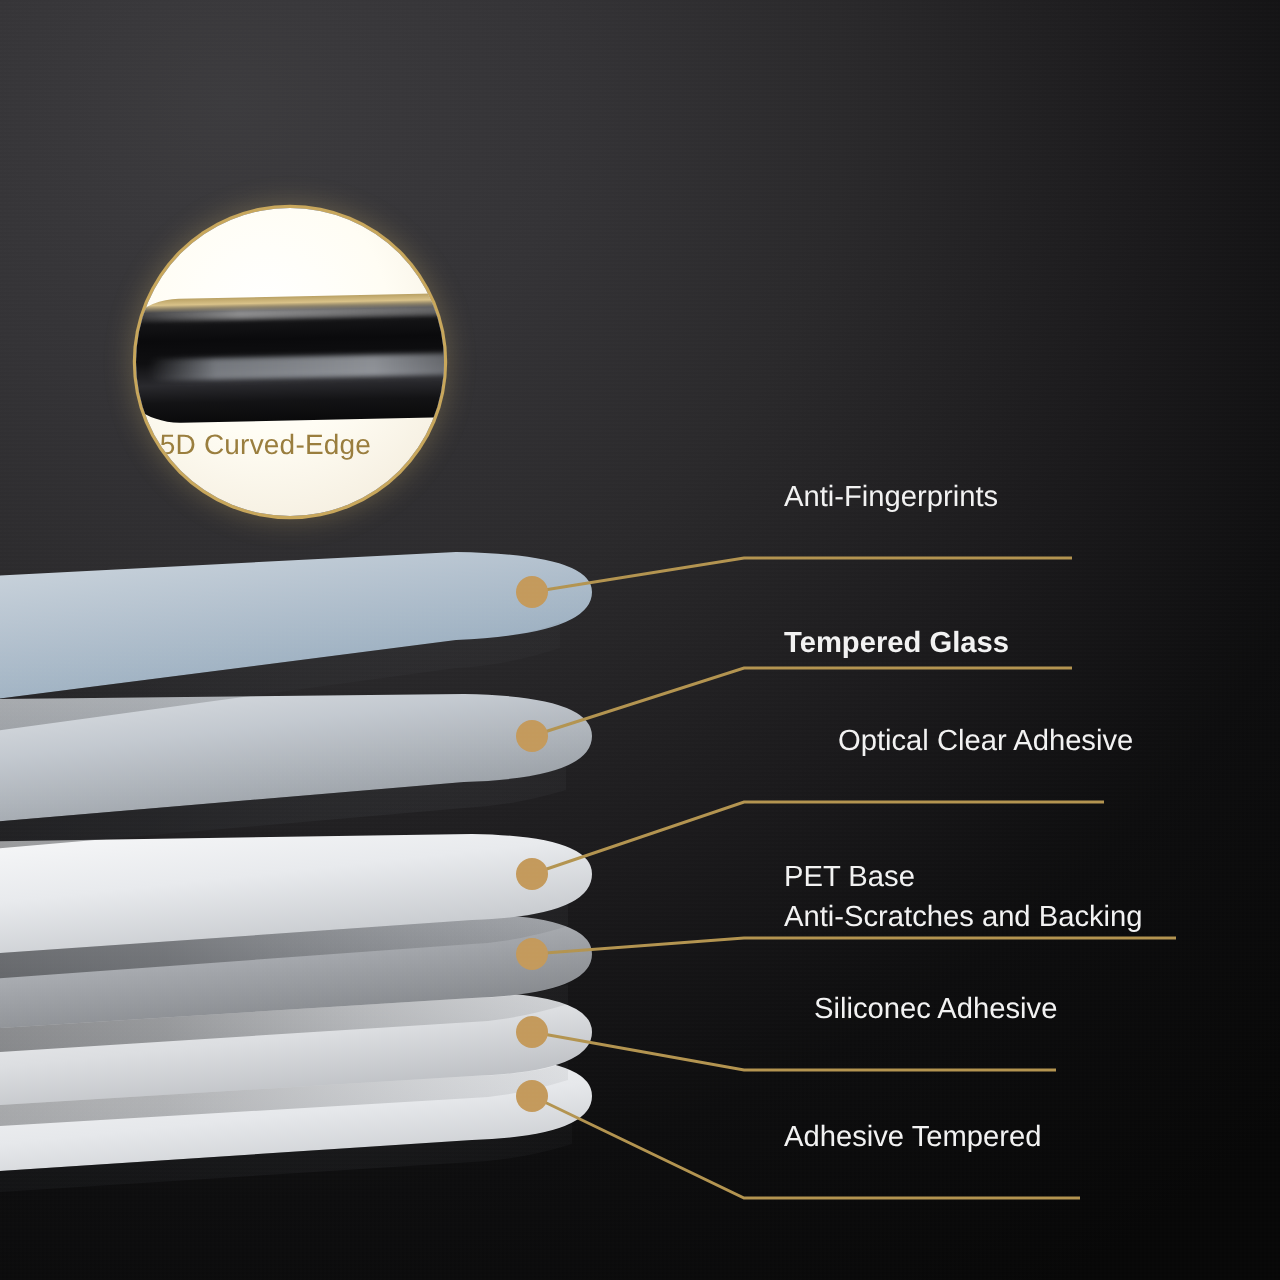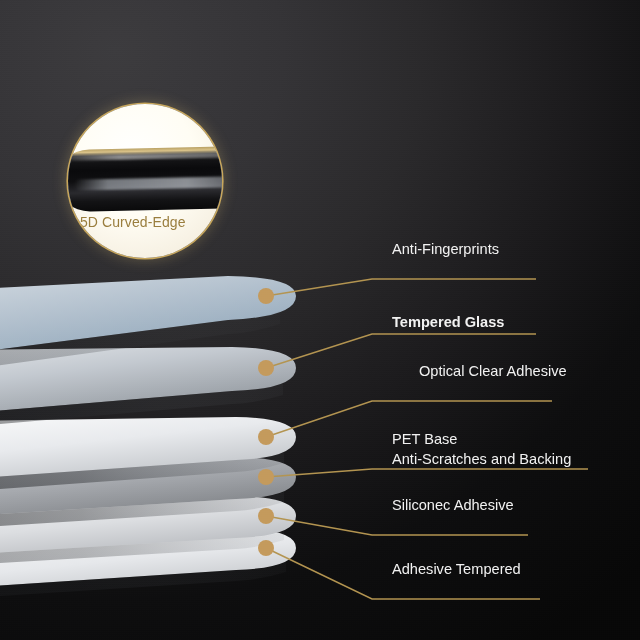--- a/index.html
+++ b/index.html
@@ -271,21 +271,21 @@
 
   <div class="label-block" style="left:392px; top:362px;margin-left:27px;">
     <span class="l1">Optical Clear Adhesive</span>
   </div>
 
   <div class="label-block" style="left:392px; top:430px;">
     <span class="l1">PET Base</span>
     <span class="l2">Anti-Scratches and Backing</span>
   </div>
 
-  <div class="label-block" style="left:392px; top:496px;">
+  <div class="label-block" style="left:407px; top:496px;">
     <span class="l1">Siliconec Adhesive</span>
   </div>
 
   <div class="label-block" style="left:392px; top:560px;">
     <span class="l1">Adhesive Tempered</span>
   </div>
 
 </div>
 
 </body></html>

